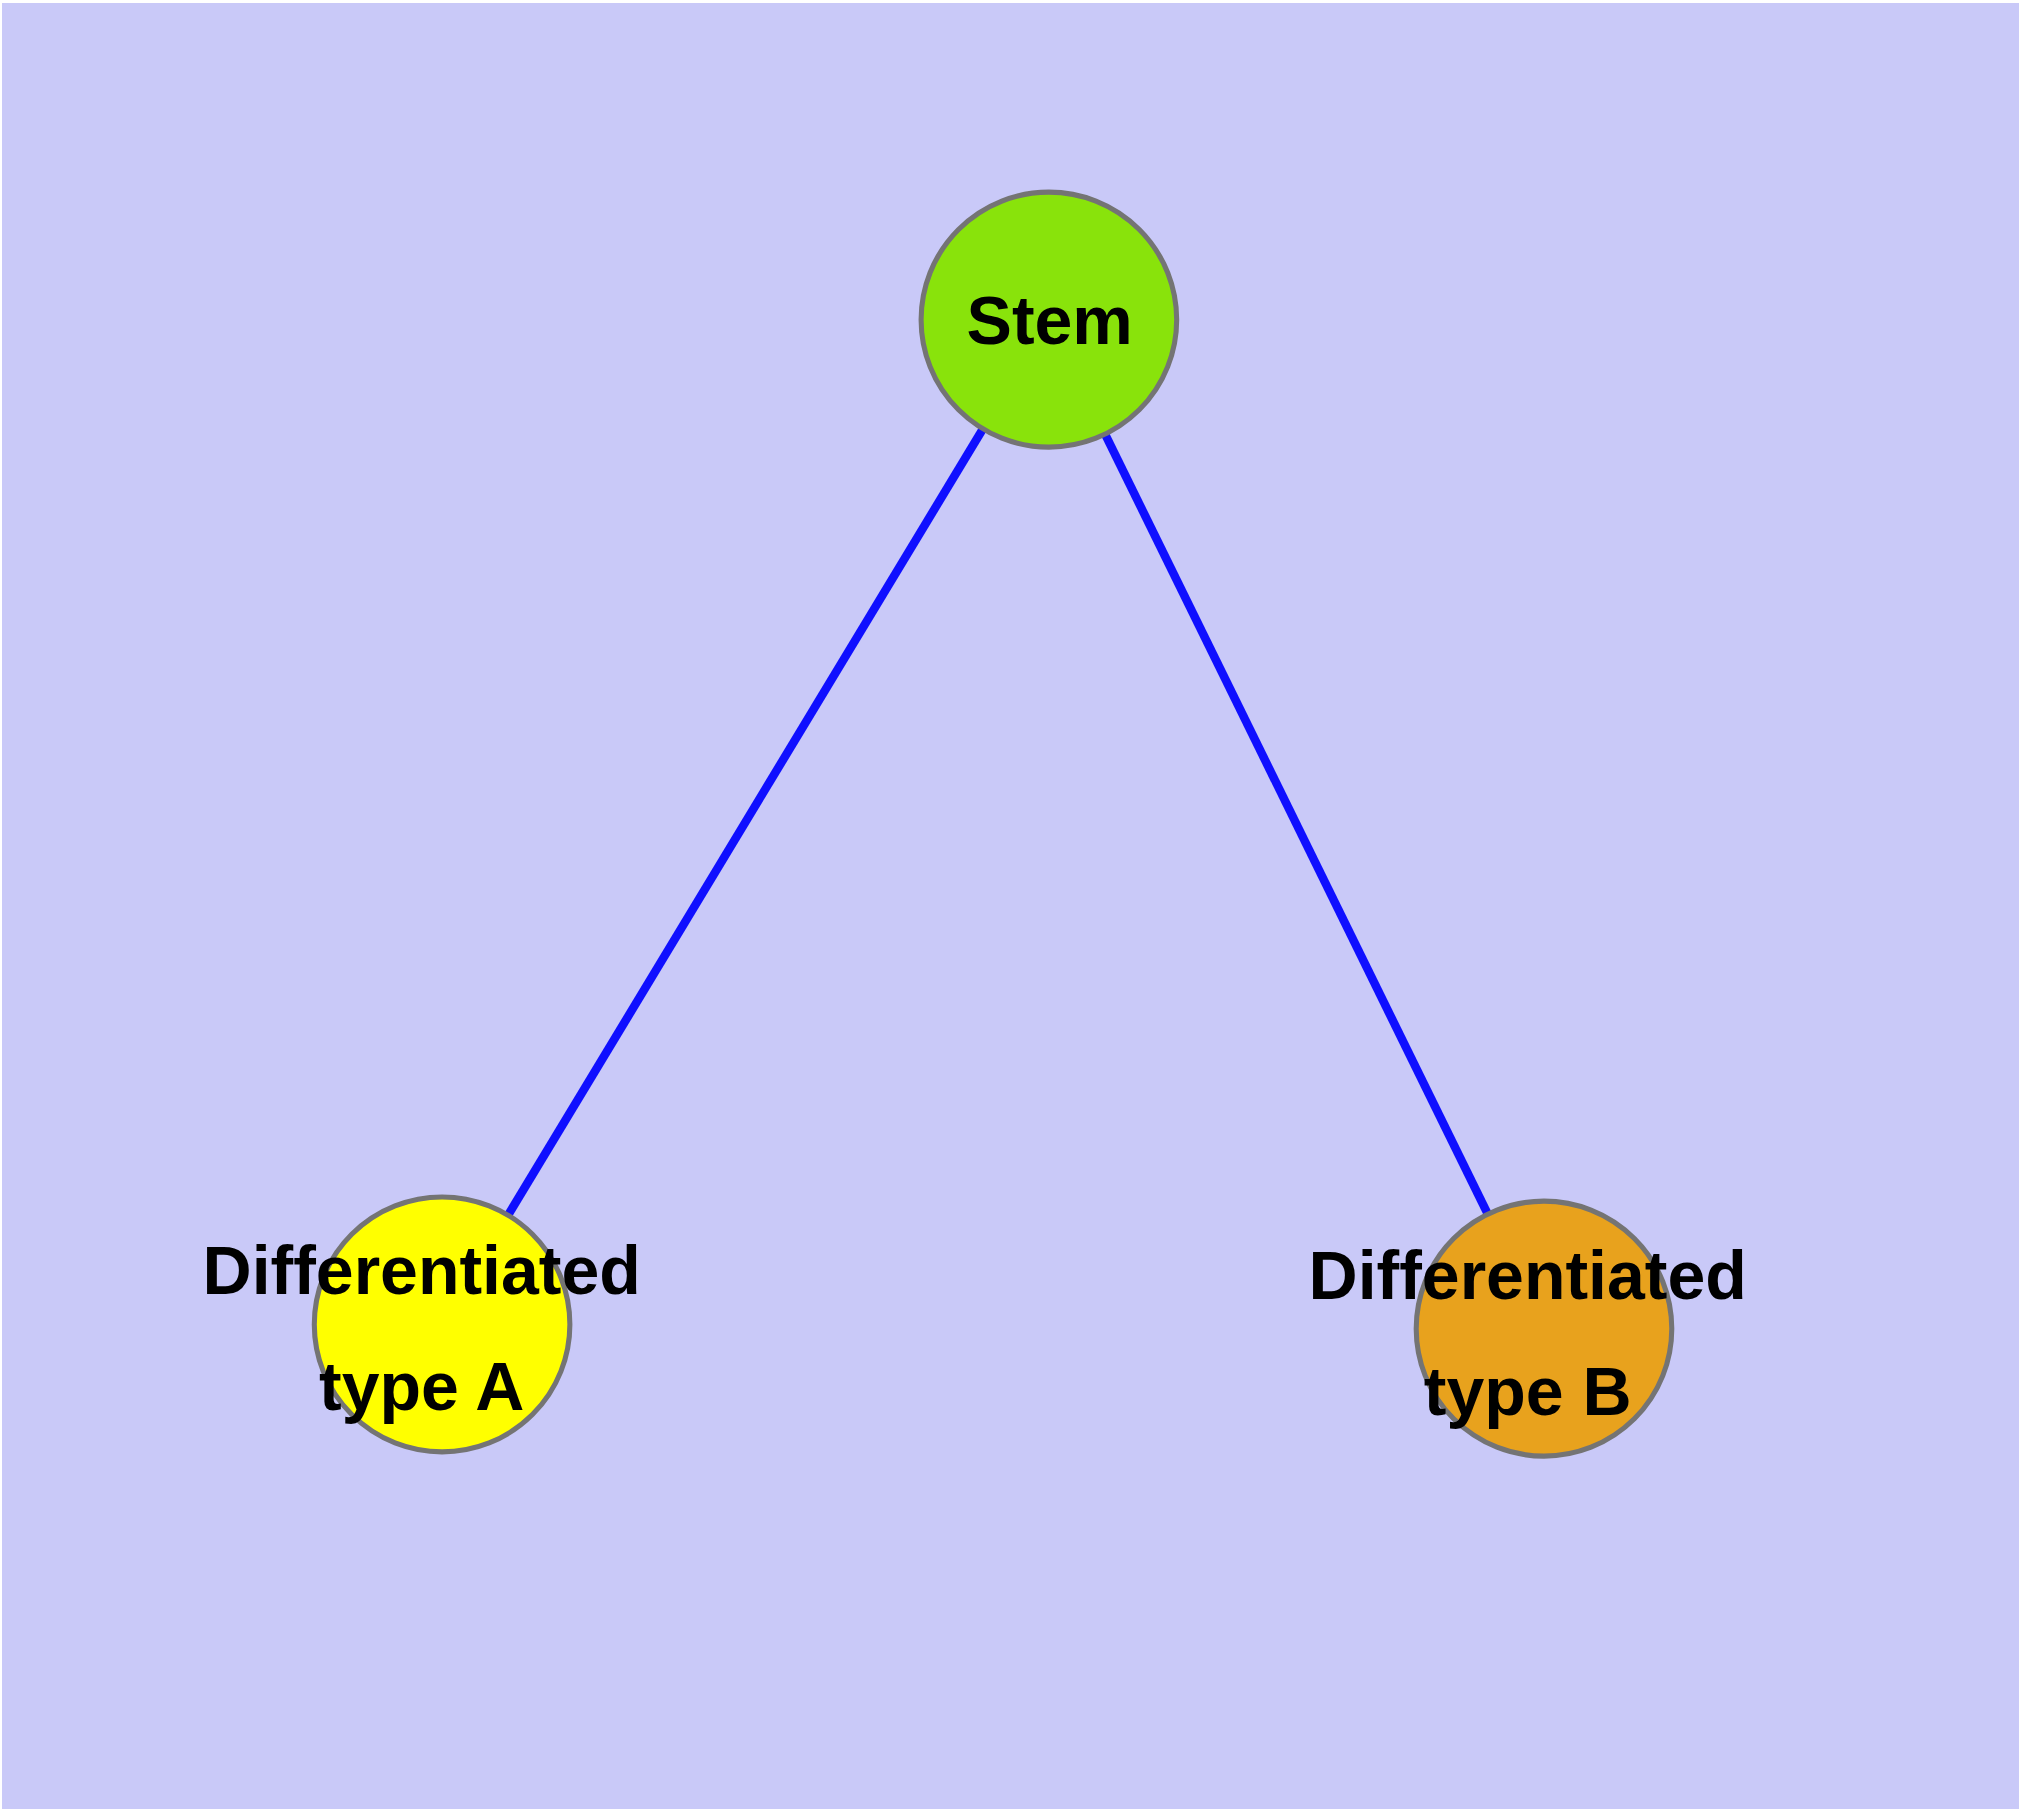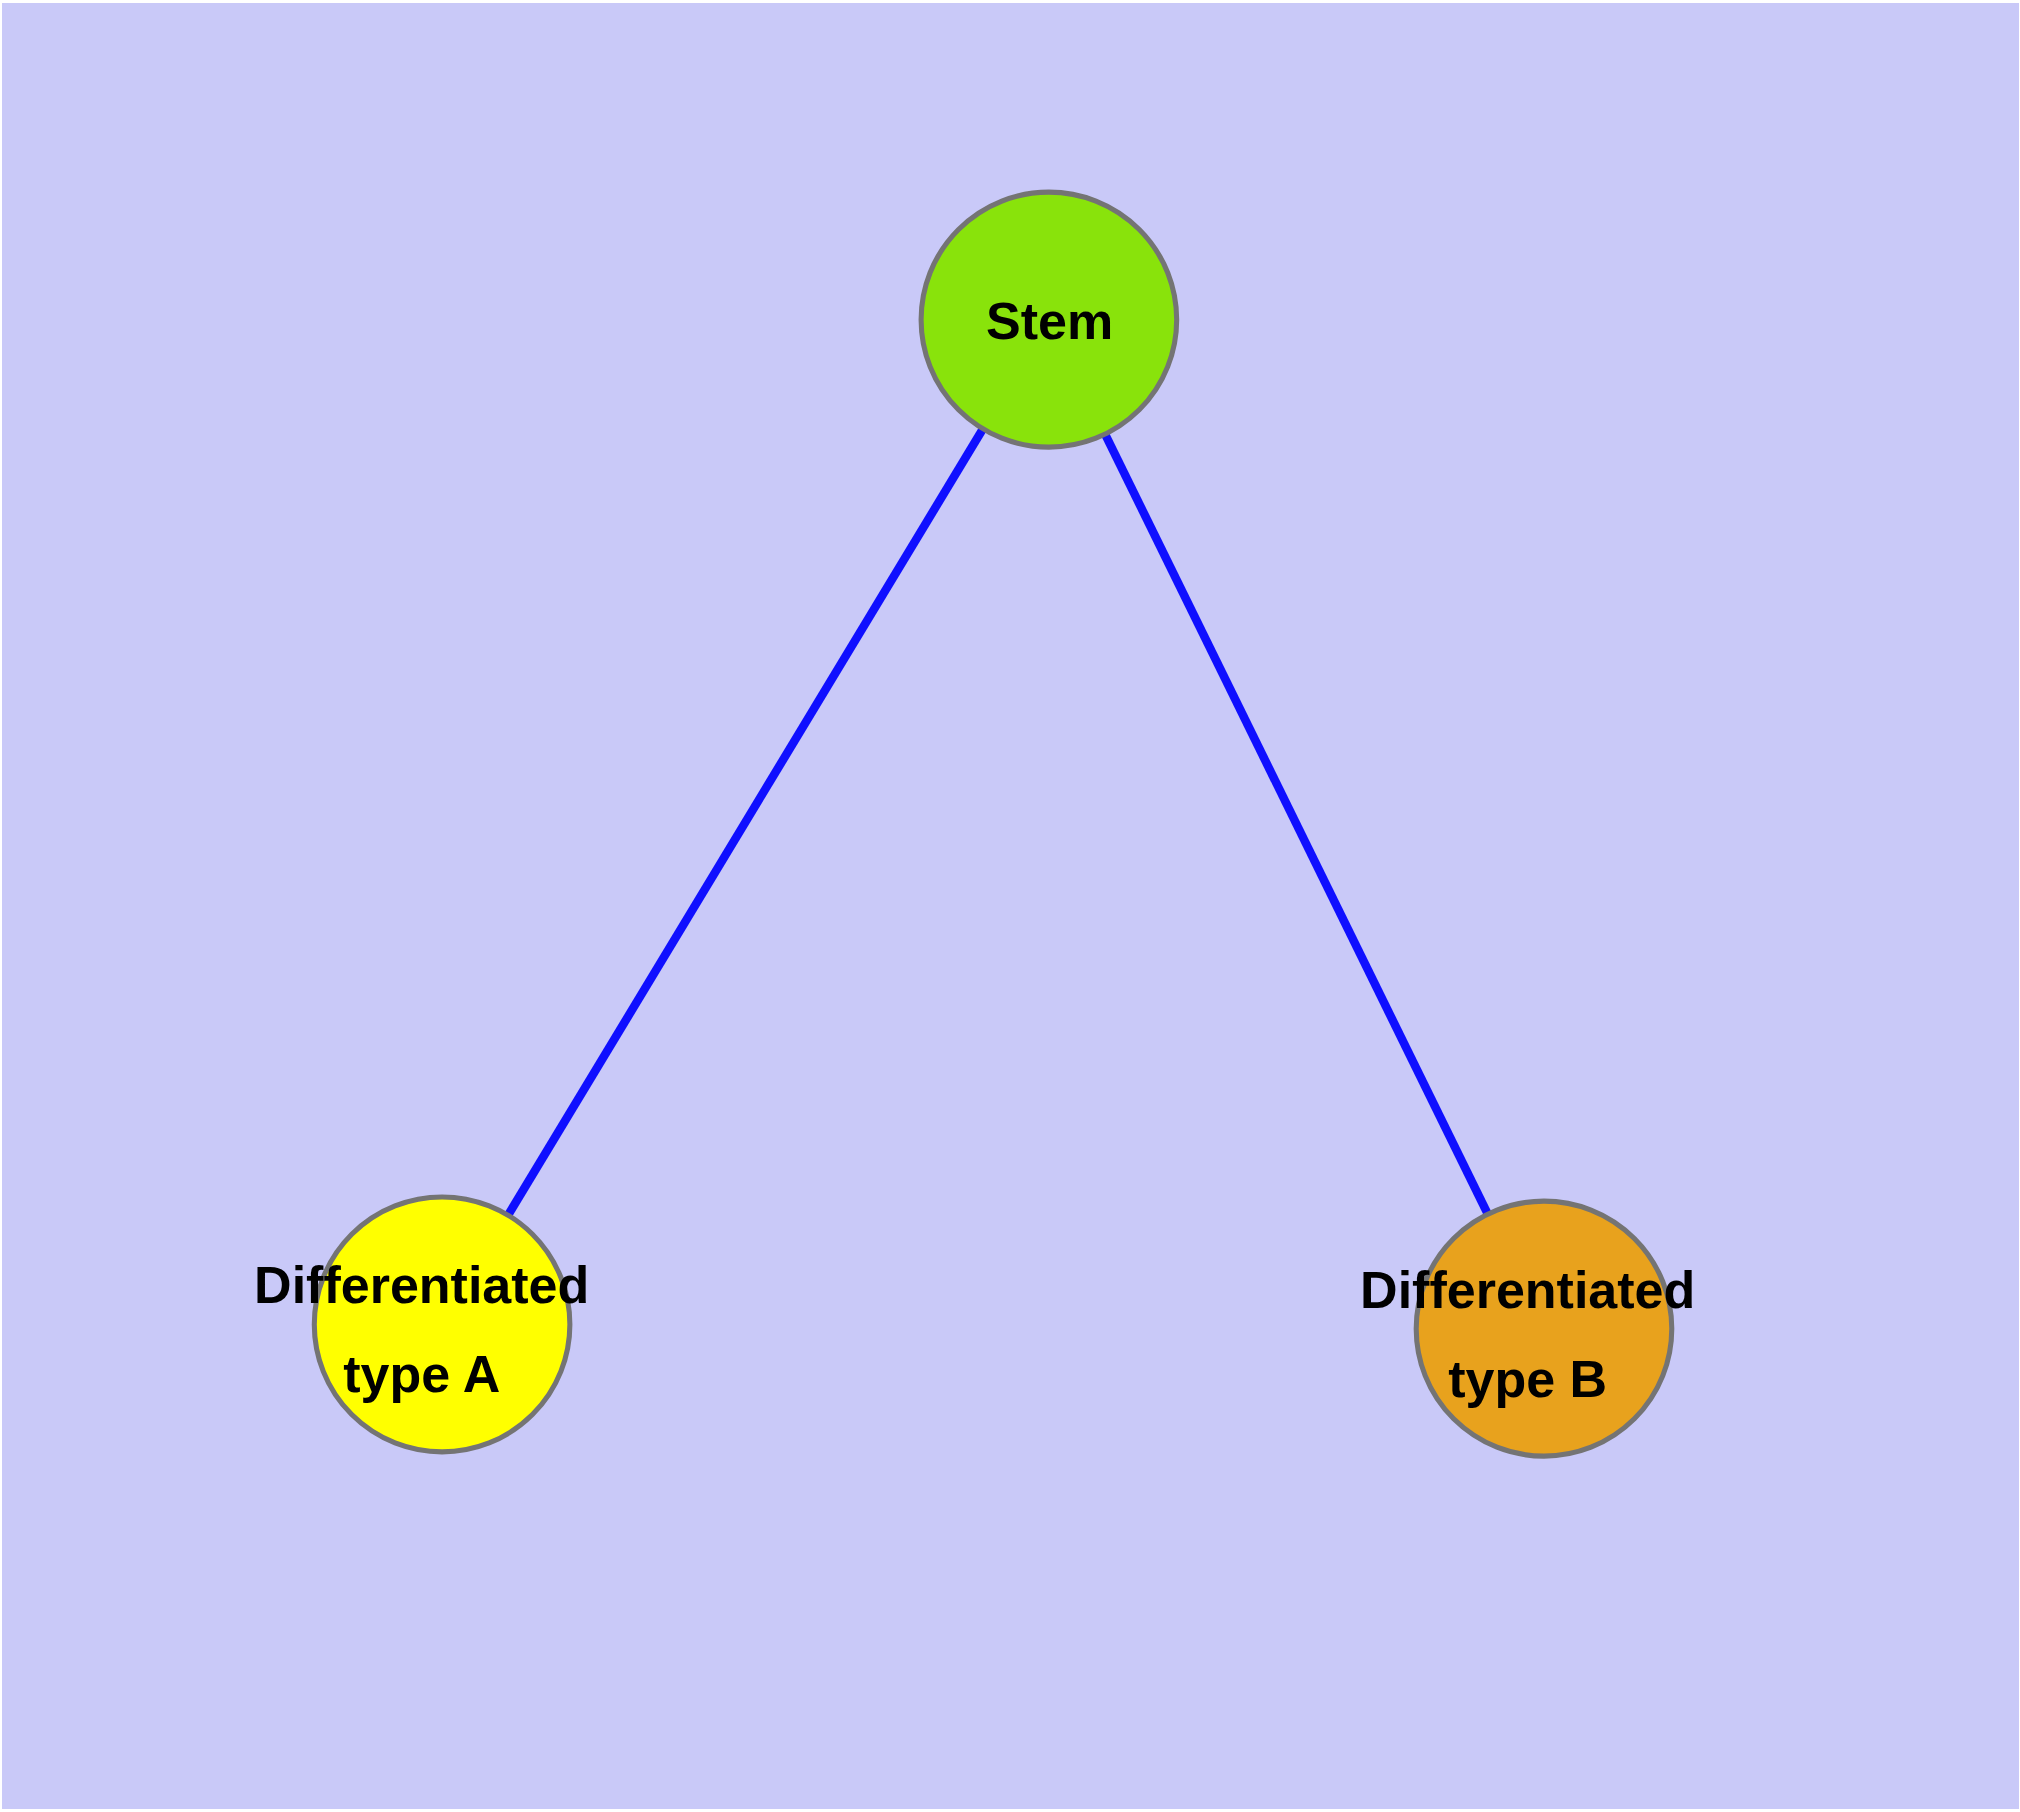--- a/index.html
+++ b/index.html
@@ -16,21 +16,21 @@
   }
   .canvas svg{
     position:absolute;left:0;top:0;width:100%;height:100%;display:block;
   }
   .labels{position:absolute;left:0;top:0;width:100%;height:100%;pointer-events:none;}
   .node-label{
     position:absolute;
     transform:translate(-50%,-50%);
     text-align:center;
     font-weight:bold;
-    font-size:52px;
+    font-size:68px;
     line-height:1.70;
     white-space:pre-line;
     letter-spacing:0;
   }
 </style>
 </head>
 <body>
 
 <div class="figure">
   <div class="canvas" id="plot-canvas" style="background: rgb(201, 201, 248);">

